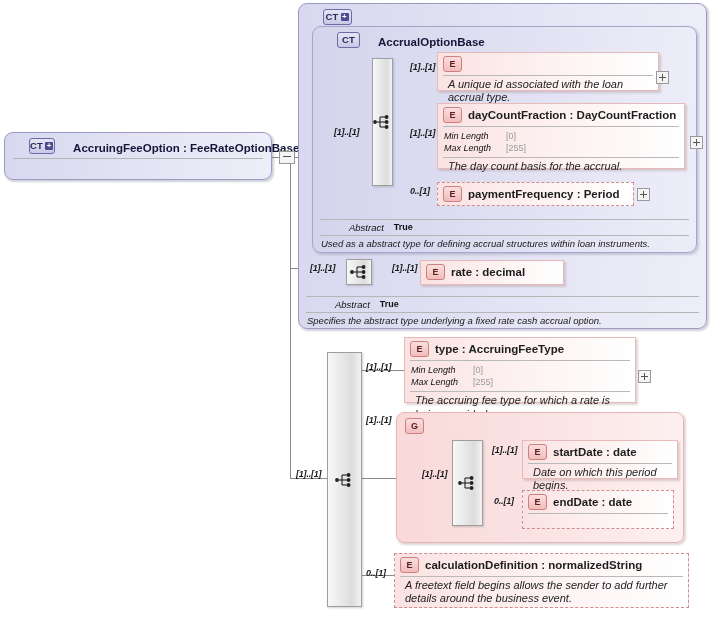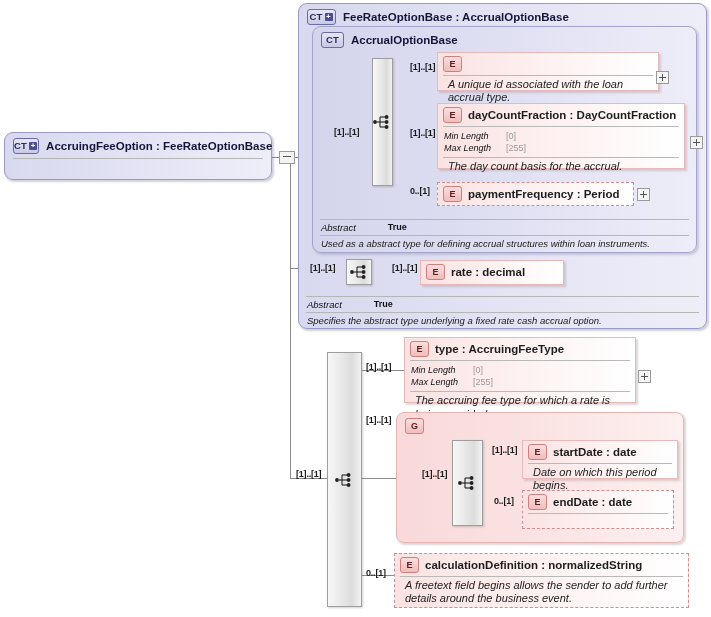--- a/index.html
+++ b/index.html
@@ -85,35 +85,36 @@
 
   
   .g-box{
     border:1px solid #e8b5b5;border-radius:8px;
     background:linear-gradient(to right,#f9d9d9 0%,#fbe4e4 55%,#fdf0f0 100%);
     box-shadow:1.5px 1.5px 2px rgba(150,120,120,.30);
   }
 
   
   .ct-head{
-    display:flex;align-items:center;gap:7px;
+    display:flex;align-items:flex-end;gap:18px;
     padding:5px 8px 4px 8px;font-size:11.5px;font-weight:bold;color:#16163a;
     white-space:nowrap;
+    margin-left:16px;
   }
   .g-head{
     display:flex;align-items:center;gap:8px;
     padding:5px 8px 4px 8px;font-size:11.5px;font-weight:bold;color:#2a1414;
     white-space:nowrap;
   }
   .ct-annot{
     font-size:9.5px;font-style:italic;color:#191919;
     padding:2px 8px 3px 9px;
   }
   .ct-abstract{
-    display:flex;gap:32px;font-size:9.5px;padding:2px 8px 2px 9px;color:#111;
+    display:flex;gap:10px;font-size:9.5px;padding:2px 8px 2px 9px;color:#111;margin-left:28px;
   }
   .ct-abstract .k{font-style:italic;}
   .ct-abstract .v{font-weight:bold;font-size:9px;}
   .hr-full{height:1px;background:#b6b6b6;margin:0 8px;}
 
   
   .seq{
     border:1px solid #9e9e9e;
     background:linear-gradient(to right,#f7f7f7 0%,#e9e9e9 40%,#dcdcdc 72%,#f2f2f2 100%);
     box-shadow:1px 1px 2px rgba(100,100,100,.3);
@@ -121,21 +122,21 @@
   }
   .seq svg{display:block;}
 
   
   .ln{position:absolute;background:#8a8a8a;}
   .ln-h{height:1px;}
   .ln-v{width:1px;}
 
   
   .card{
-    position:absolute;font-size:9px;color:#1a1a1a;
+    position:absolute;font-size:9px;font-style:italic;color:#1a1a1a;
     white-space:nowrap;font-weight:bold;letter-spacing:-.2px;
   }
 
   
   .expander{
     position:absolute;width:11px;height:11px;
     border:1px solid #9a9a9a;background:#f4f4f4;
     display:flex;align-items:center;justify-content:center;
   }
   .expander:after{
@@ -198,21 +199,20 @@
     <div class="hr-full"></div>
   </div>
   <div class="expander-wide" style="left:279px;top:151px;"></div>
 
   <div class="ct-box abs" style="left:298px;top:3px;width:409px;height:326px;">
     <div class="ct-head">
       <span class="badge badge-ct">
         <span>CT</span>
           <span class="plus">+</span>
       </span>
-      <span>FeeRateOptionBase : AccrualOptionBase</span>
     </div>
   </div>
 
   <div class="abs" style="left:298px;top:296px;width:409px;">
     <div class="hr-full"></div>
     <div class="ct-abstract">
       <span class="k">Abstract</span>
       <span class="v">True</span>
     </div>
     <div class="hr-full"></div>

